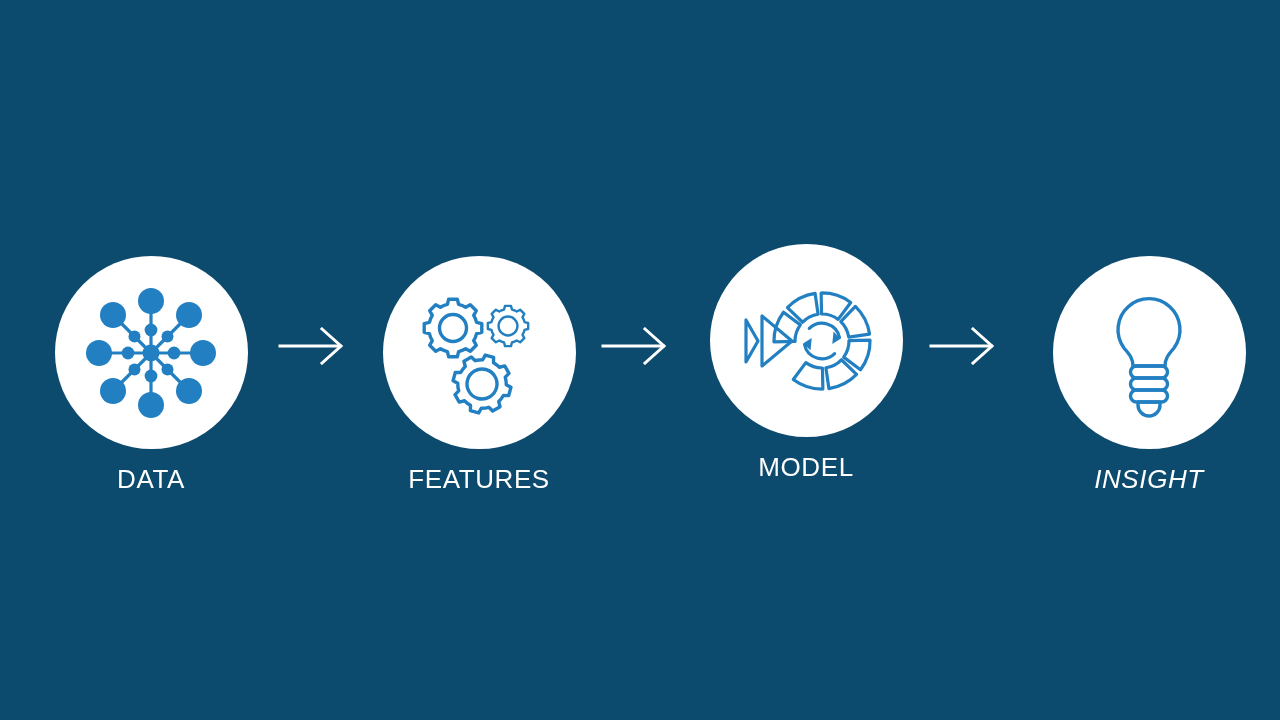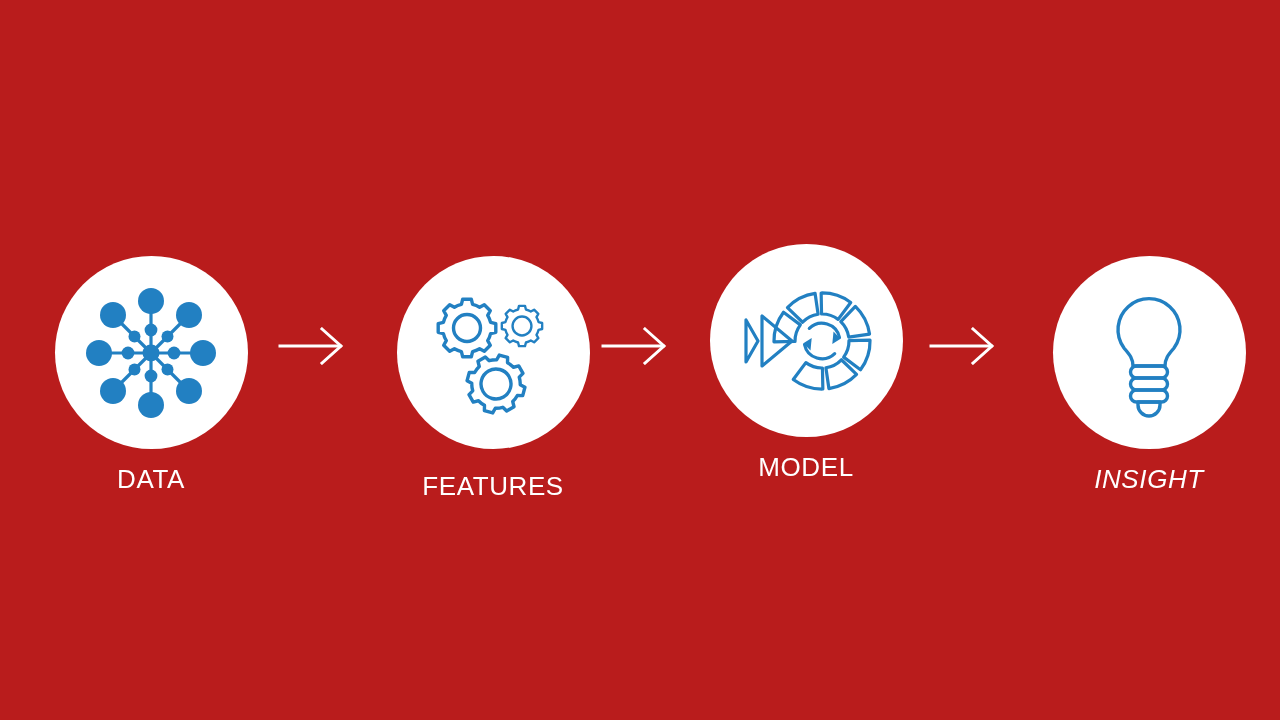--- a/index.html
+++ b/index.html
@@ -11,21 +11,21 @@
     height: 720px;
     overflow: hidden;
     background: #1c80c4;
     font-family: "Liberation Sans", sans-serif;
   }
 
   #stage {
     position: relative;
     width: 1280px;
     height: 720px;
-    background: #b91c1c;
+    background: #0c4a6e;
   }
 
   
   .step {
     position: absolute;
     width: 260px;
     display: flex;
     flex-direction: column;
     align-items: center;
   }
@@ -46,21 +46,21 @@
     font-size: 26px;
     letter-spacing: 0.6px;
     line-height: 1;
     font-weight: 400;
     text-align: center;
     white-space: nowrap;
   }
 
   
   #step-data     { left: 21px;   top: 256px; }
-  #step-features { left: 363px;  top: 256px; gap: 7px; }
+  #step-features { left: 349px;  top: 256px; }
   #step-model    { left: 676px;  top: 244px; }
   #step-insight  { left: 1019px; top: 256px; font-style: italic; }
 
   
   .connector {
     position: absolute;
     top: 327px;
     width: 70px;
     height: 38px;
   }

